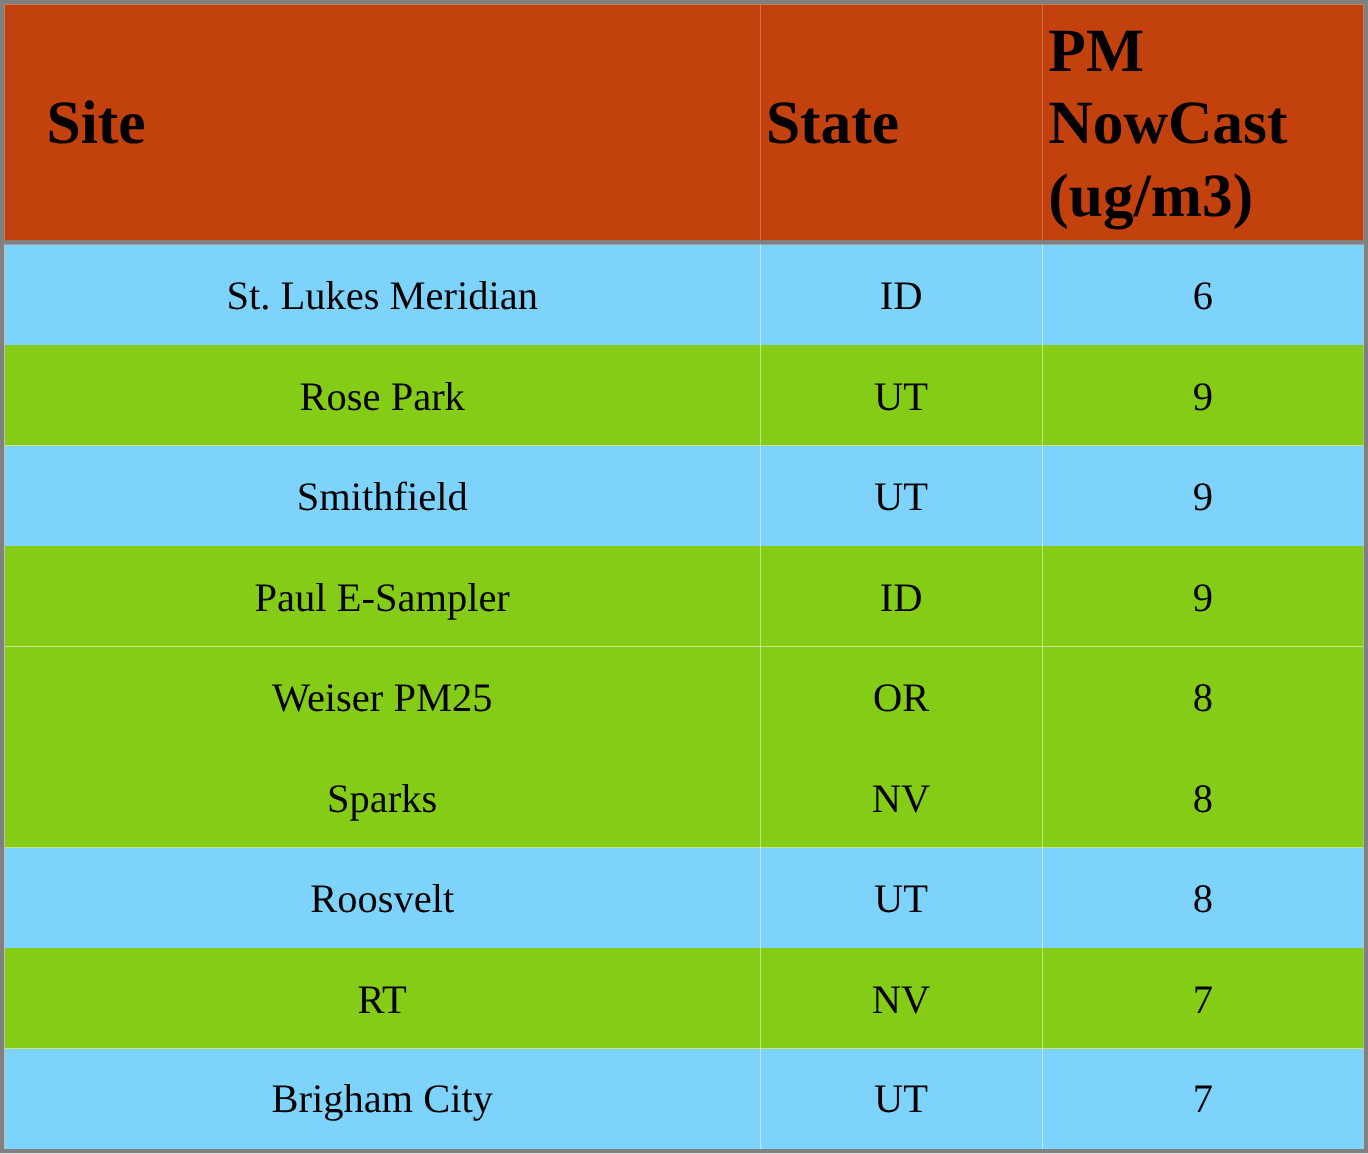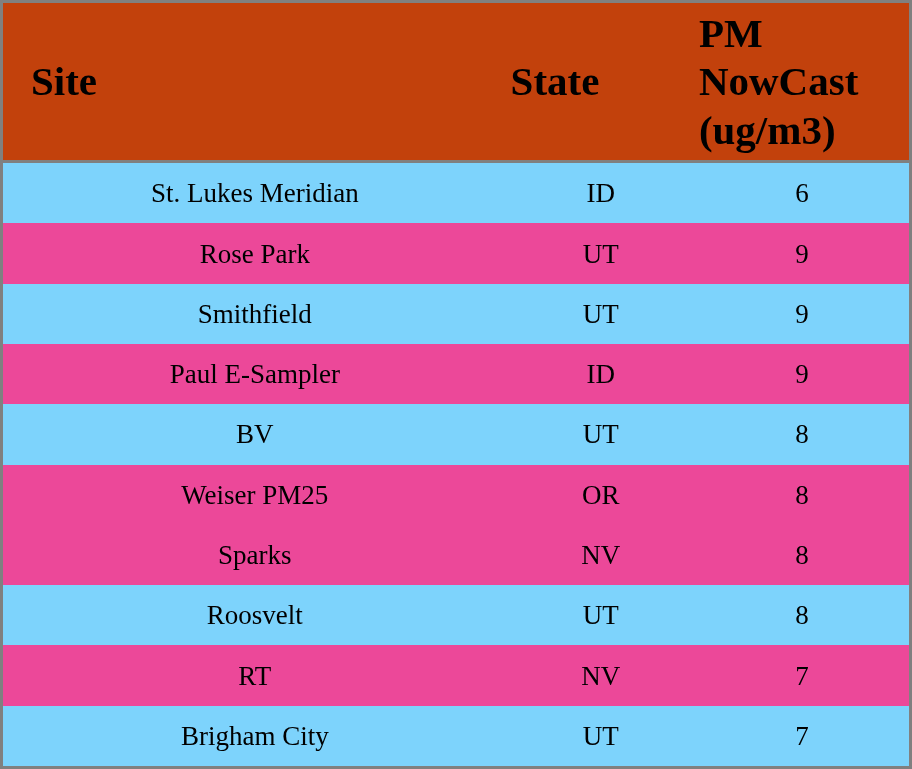--- a/index.html
+++ b/index.html
@@ -49,21 +49,21 @@
     padding: 0;
     height: 58px;
     line-height: 58px;
     white-space: nowrap;
     overflow: hidden;
   }
   tbody tr.row-odd td {
     background: #7dd3fc;
   }
   tbody tr.row-even td {
-    background: #ec4899;
+    background: #84cc16;
   }
 </style>
 </head>
 <body>
 
 <div id="table-wrap">
   <table class="data-table">
     <thead>
       <tr>
         <th class="col-site">
@@ -93,25 +93,20 @@
       <tr class="row-odd">
         <td>Smithfield</td>
         <td>UT</td>
         <td>9</td>
       </tr>
       <tr class="row-even">
         <td>Paul E-Sampler</td>
         <td>ID</td>
         <td>9</td>
       </tr>
-      <tr class="row-odd">
-        <td>BV</td>
-        <td>UT</td>
-        <td>8</td>
-      </tr>
       <tr class="row-even">
         <td>Weiser PM25</td>
         <td>OR</td>
         <td>8</td>
       </tr>
       <tr class="row-even">
         <td>Sparks</td>
         <td>NV</td>
         <td>8</td>
       </tr>

